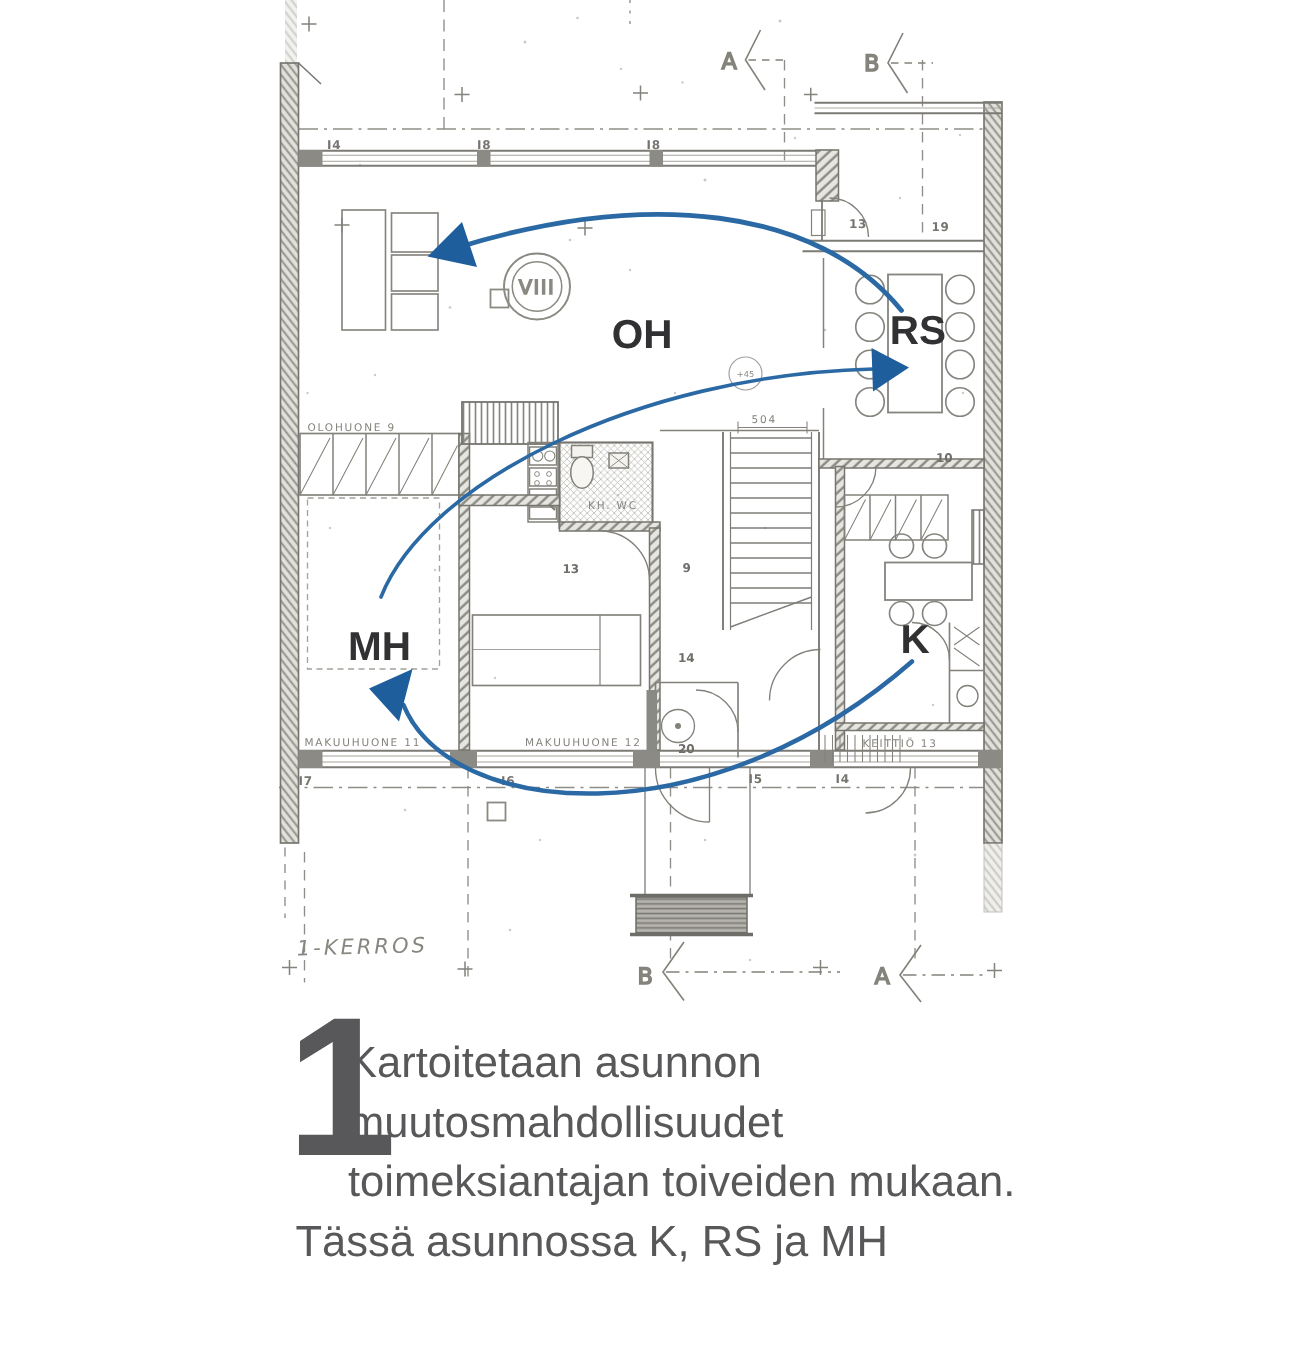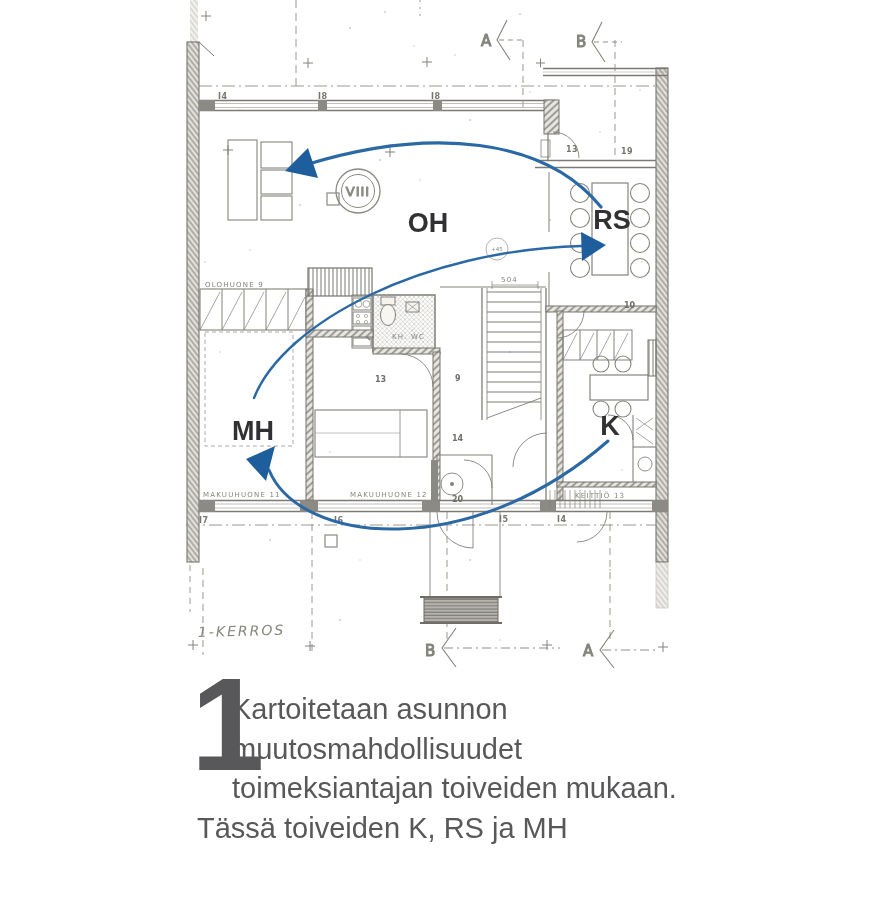--- a/index.html
+++ b/index.html
@@ -369,14 +369,14 @@
     <polygon points="246,459 275,446 266,481" fill="#1f5e9c"></polygon>
   </g>
 </svg>
 </div>
 
 <div class="caption">
   <div class="dropcap">1</div>
   <div class="l indent">Kartoitetaan asunnon</div>
   <div class="l indent">muutosmahdollisuudet</div>
   <div class="l indent">toimeksiantajan toiveiden mukaan.</div>
-  <div class="l">Tässä toiveiden K, RS ja MH</div>
+  <div class="l">Tässä asunnossa K, RS ja MH</div>
 </div>
 
 </body></html>

